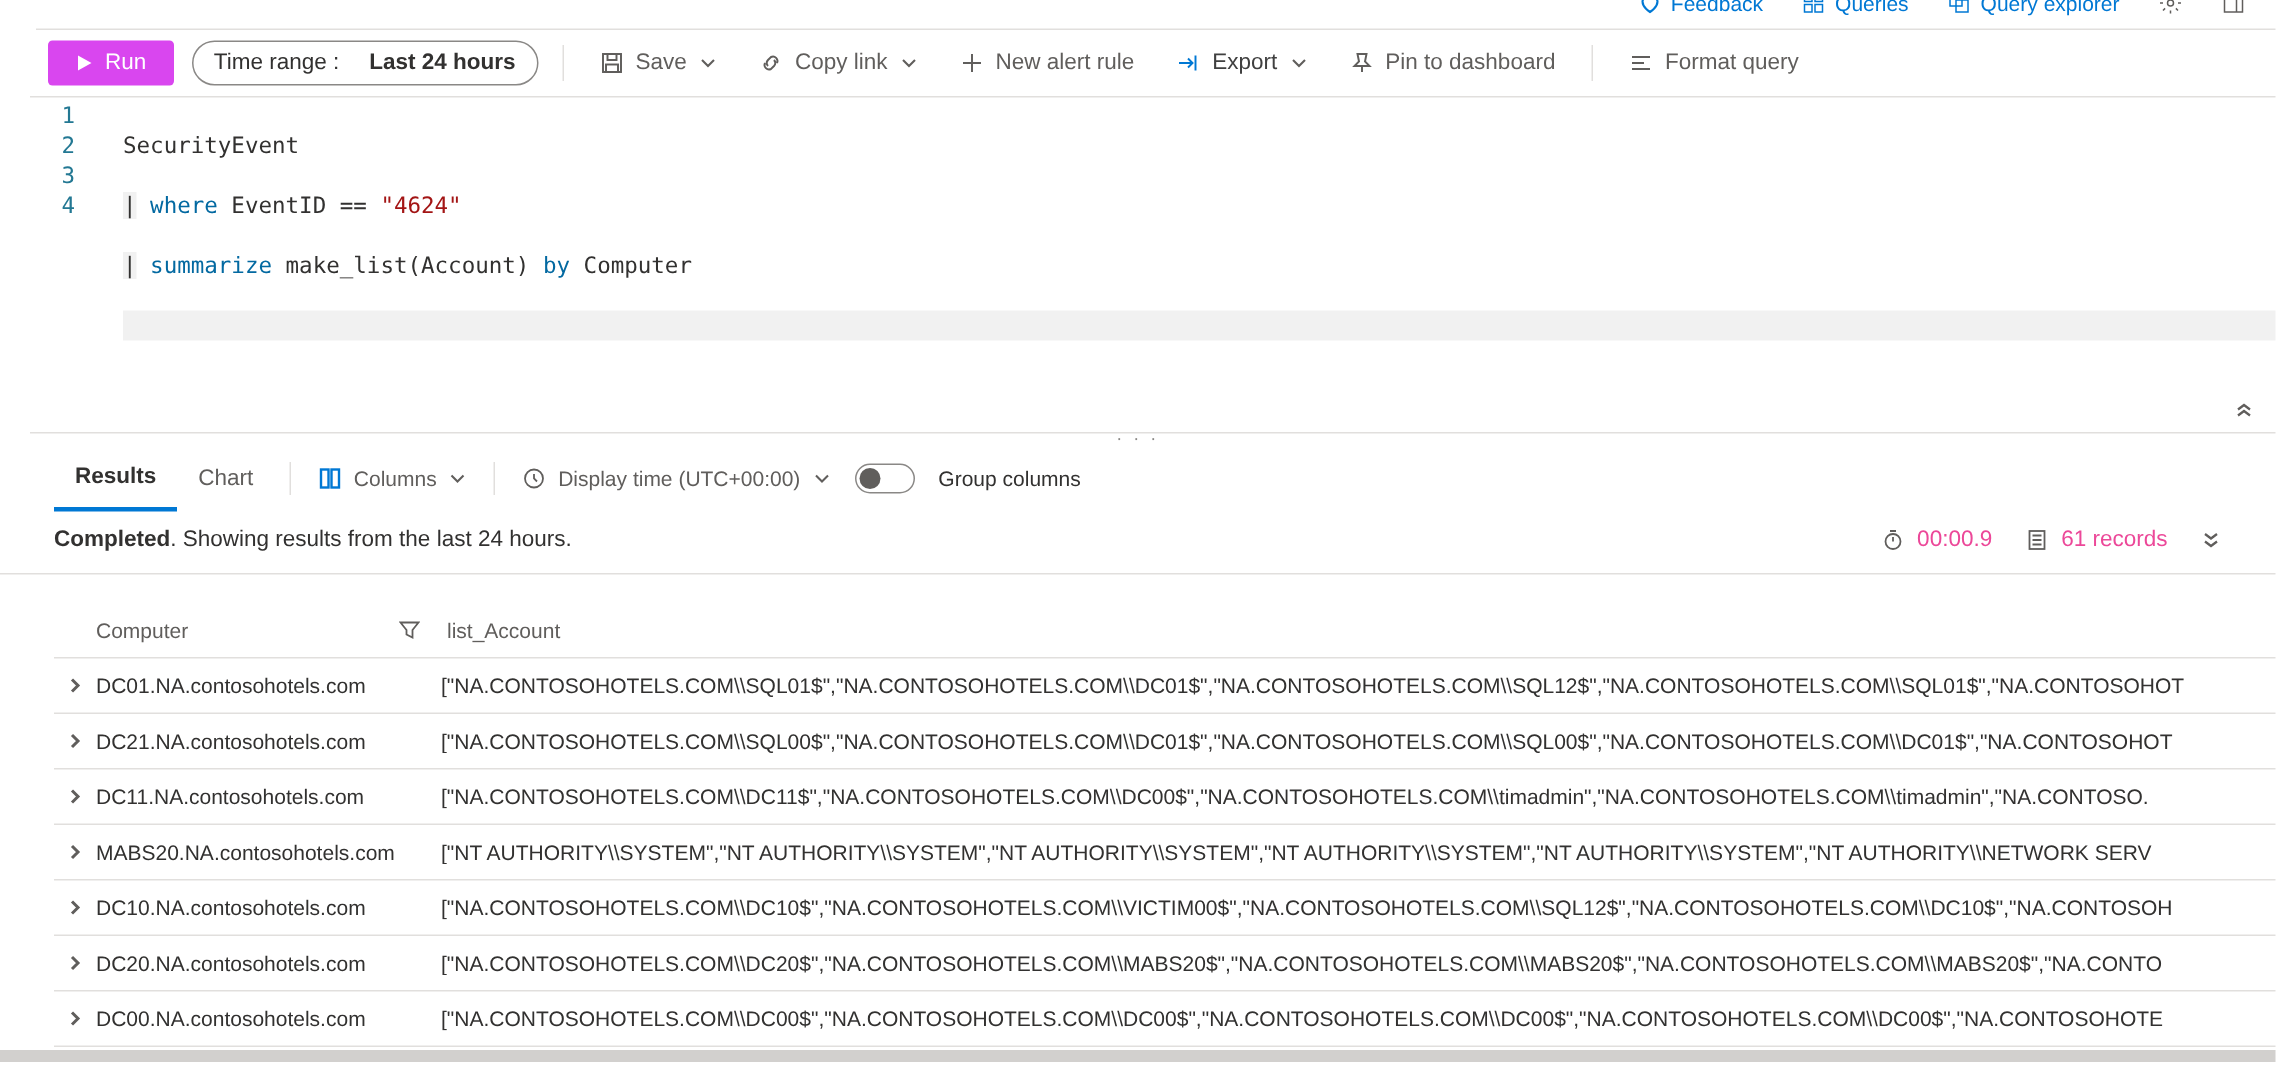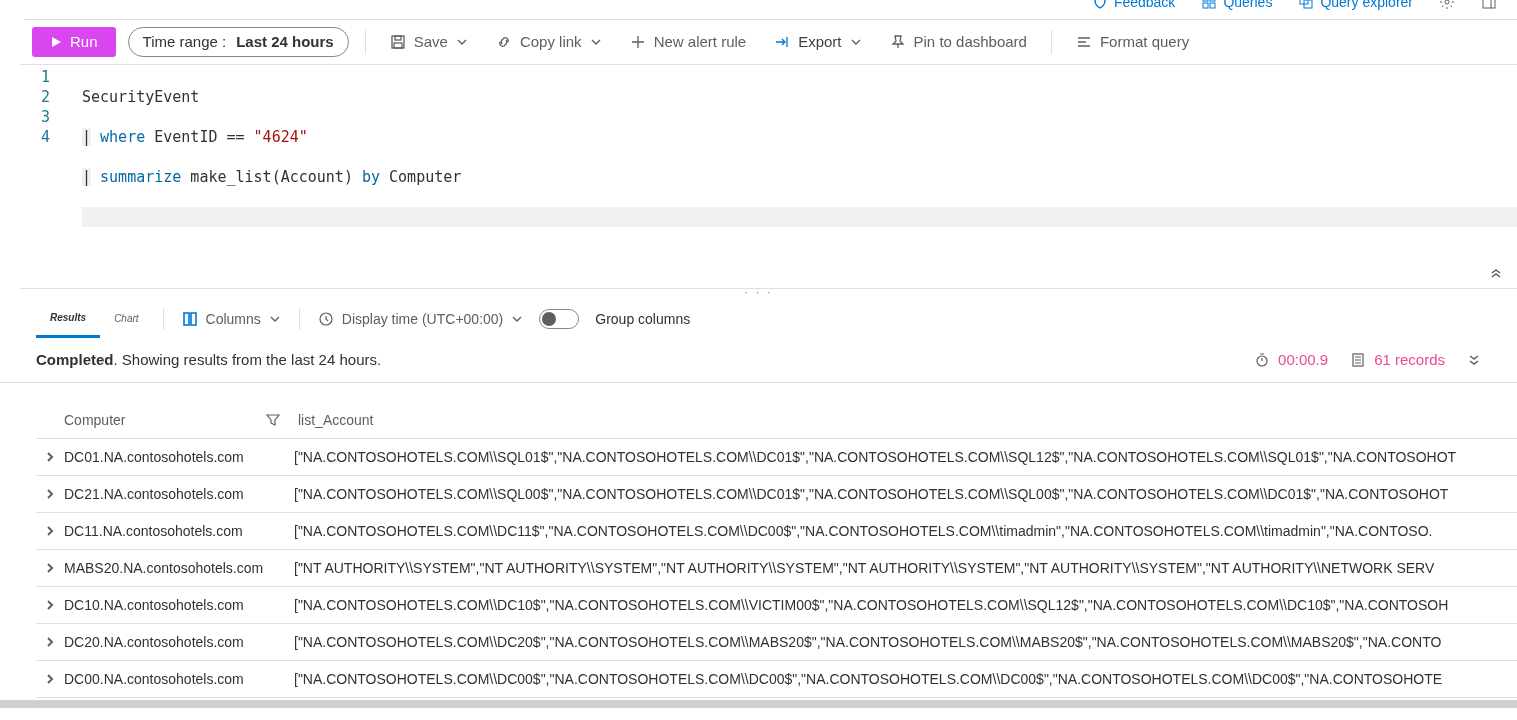--- a/index.html
+++ b/index.html
@@ -61,21 +61,21 @@
     align-items: center;
     border: 1px solid #8a8886;
     color: #323130;
     background: #fff;
     border-radius: 18px;
     height: 30px;
     padding: 0 14px;
     cursor: pointer;
     font-size: 15px;
   }
-  .timerange .label { margin-right: 10px; }
+  .timerange .label { margin-right: 20px; }
   .timerange .value { font-weight: 600; }
   .divider {
     width: 1px;
     height: 24px;
     background: #e1dfdd;
     margin: 0 4px;
   }
   .toolbtn {
     display: inline-flex;
     align-items: center;
@@ -147,25 +147,24 @@
   }
   .results-tabs {
     display: flex;
     align-items: center;
     gap: 0;
     padding: 0 36px;
     height: 48px;
   }
   .rt-tab {
     padding: 12px 14px;
-    font-size: 10px;
+    font-size: 15px;
     color: #605e5c;
     cursor: pointer;
     border-bottom: 2px solid transparent;
-    font-style: italic;
   }
   .rt-tab.active {
     color: #323130;
     font-weight: 600;
     border-bottom: 3px solid #0078d4;
   }
   .rt-sep { width:1px; height:22px; background:#e1dfdd; margin:0 10px; }
   .rt-ctl {
     display:inline-flex; align-items:center; gap:8px;
     color:#605e5c; padding:0 8px; cursor:pointer;

